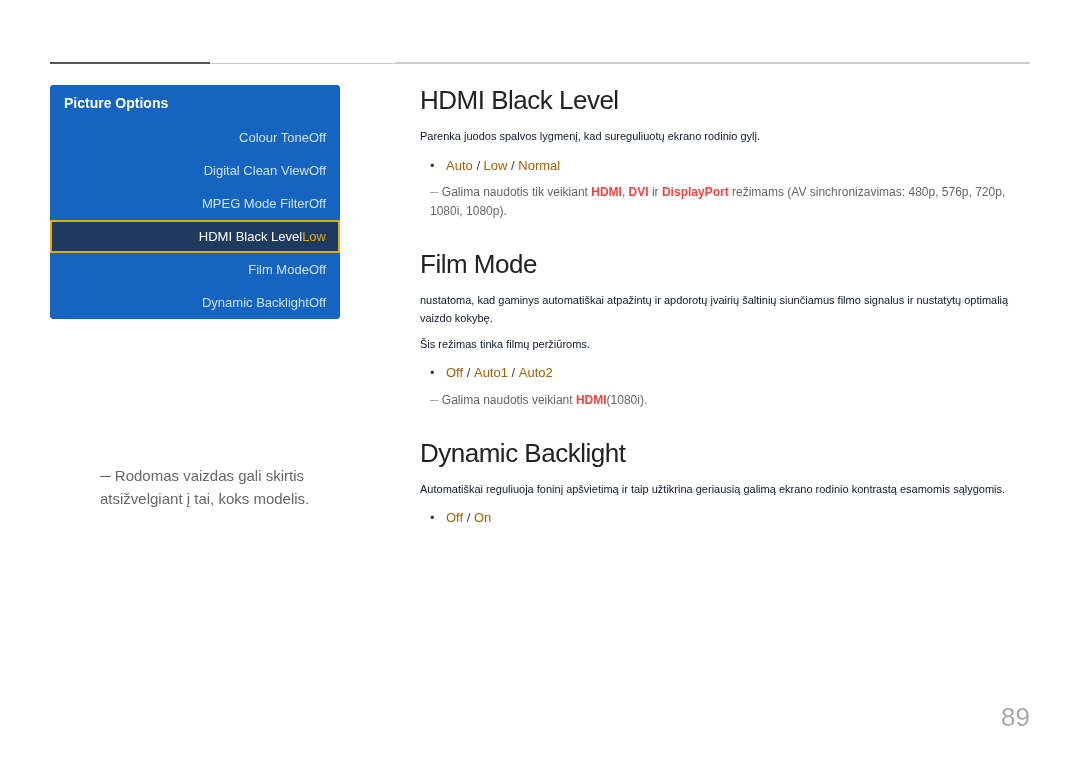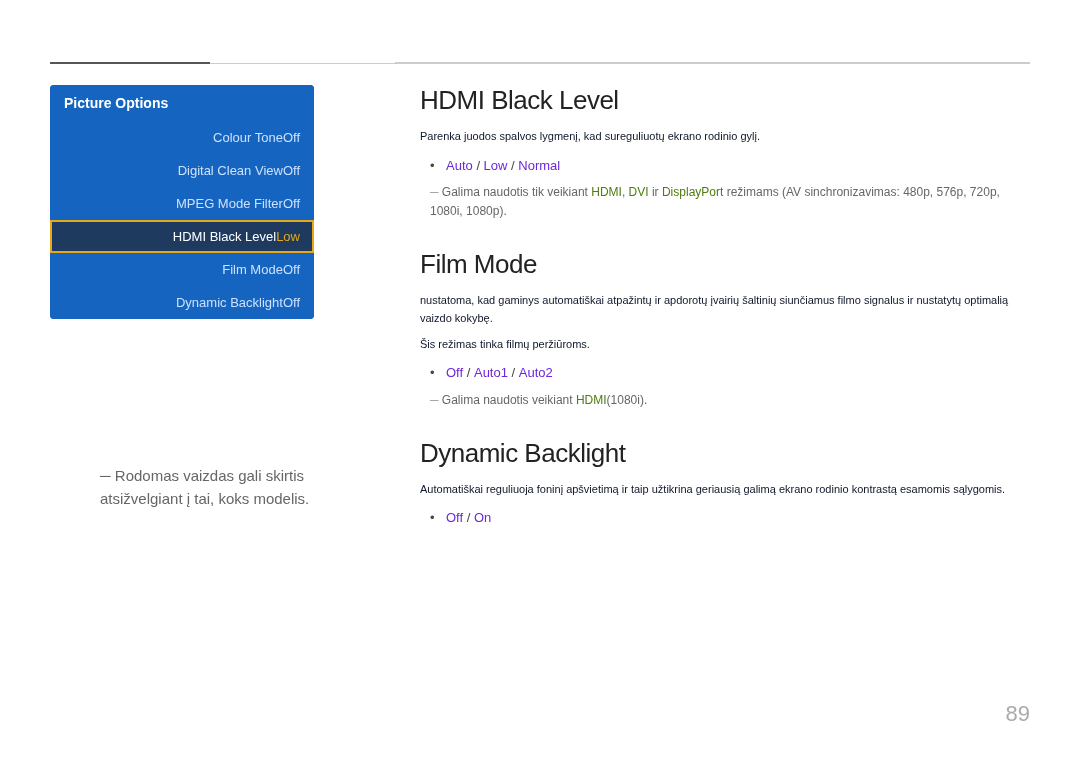--- a/index.html
+++ b/index.html
@@ -33,21 +33,21 @@
       height: 1px;
       background: #ccc;
       align-self: center;
     }
 
     
     .left-panel {
       position: absolute;
       top: 85px;
       left: 50px;
-      width: 264px;
+      width: 290px;
     }
 
     .picture-options-box {
       background: #1565c0;
       border-radius: 4px;
       overflow: hidden;
     }
 
     .picture-options-header {
       background: #1565c0;
@@ -136,49 +136,49 @@
       position: relative;
       padding-left: 16px;
     }
     .bullet-list li::before {
       content: '•';
       position: absolute;
       left: 0;
       color: #444;
     }
     .opt-highlight {
-      color: #6d28d9;
+      color: #a16207;
       font-weight: 500;
     }
     .opt-normal {
       color: #444;
     }
     .opt-link {
-      color: #4d7c0f;
-      font-weight: 400;
+      color: #ef4444;
+      font-weight: 700;
     }
 
     .note-line {
       font-size: 12px;
       color: #666;
       padding-left: 10px;
       line-height: 1.6;
       margin-top: 2px;
     }
     .note-line::before {
       content: '─ ';
       color: #999;
     }
 
     
     .page-number {
       position: absolute;
-      bottom: 36px;
-      right: 50px;
-      font-size: 22px;
+      bottom: 30px;
+      right: 50px;
+      font-size: 26px;
       color: #aaa;
       font-weight: 300;
     }
 
     
     .right-divider {
       position: absolute;
       top: 62px;
       left: 395px;
       right: 50px;

